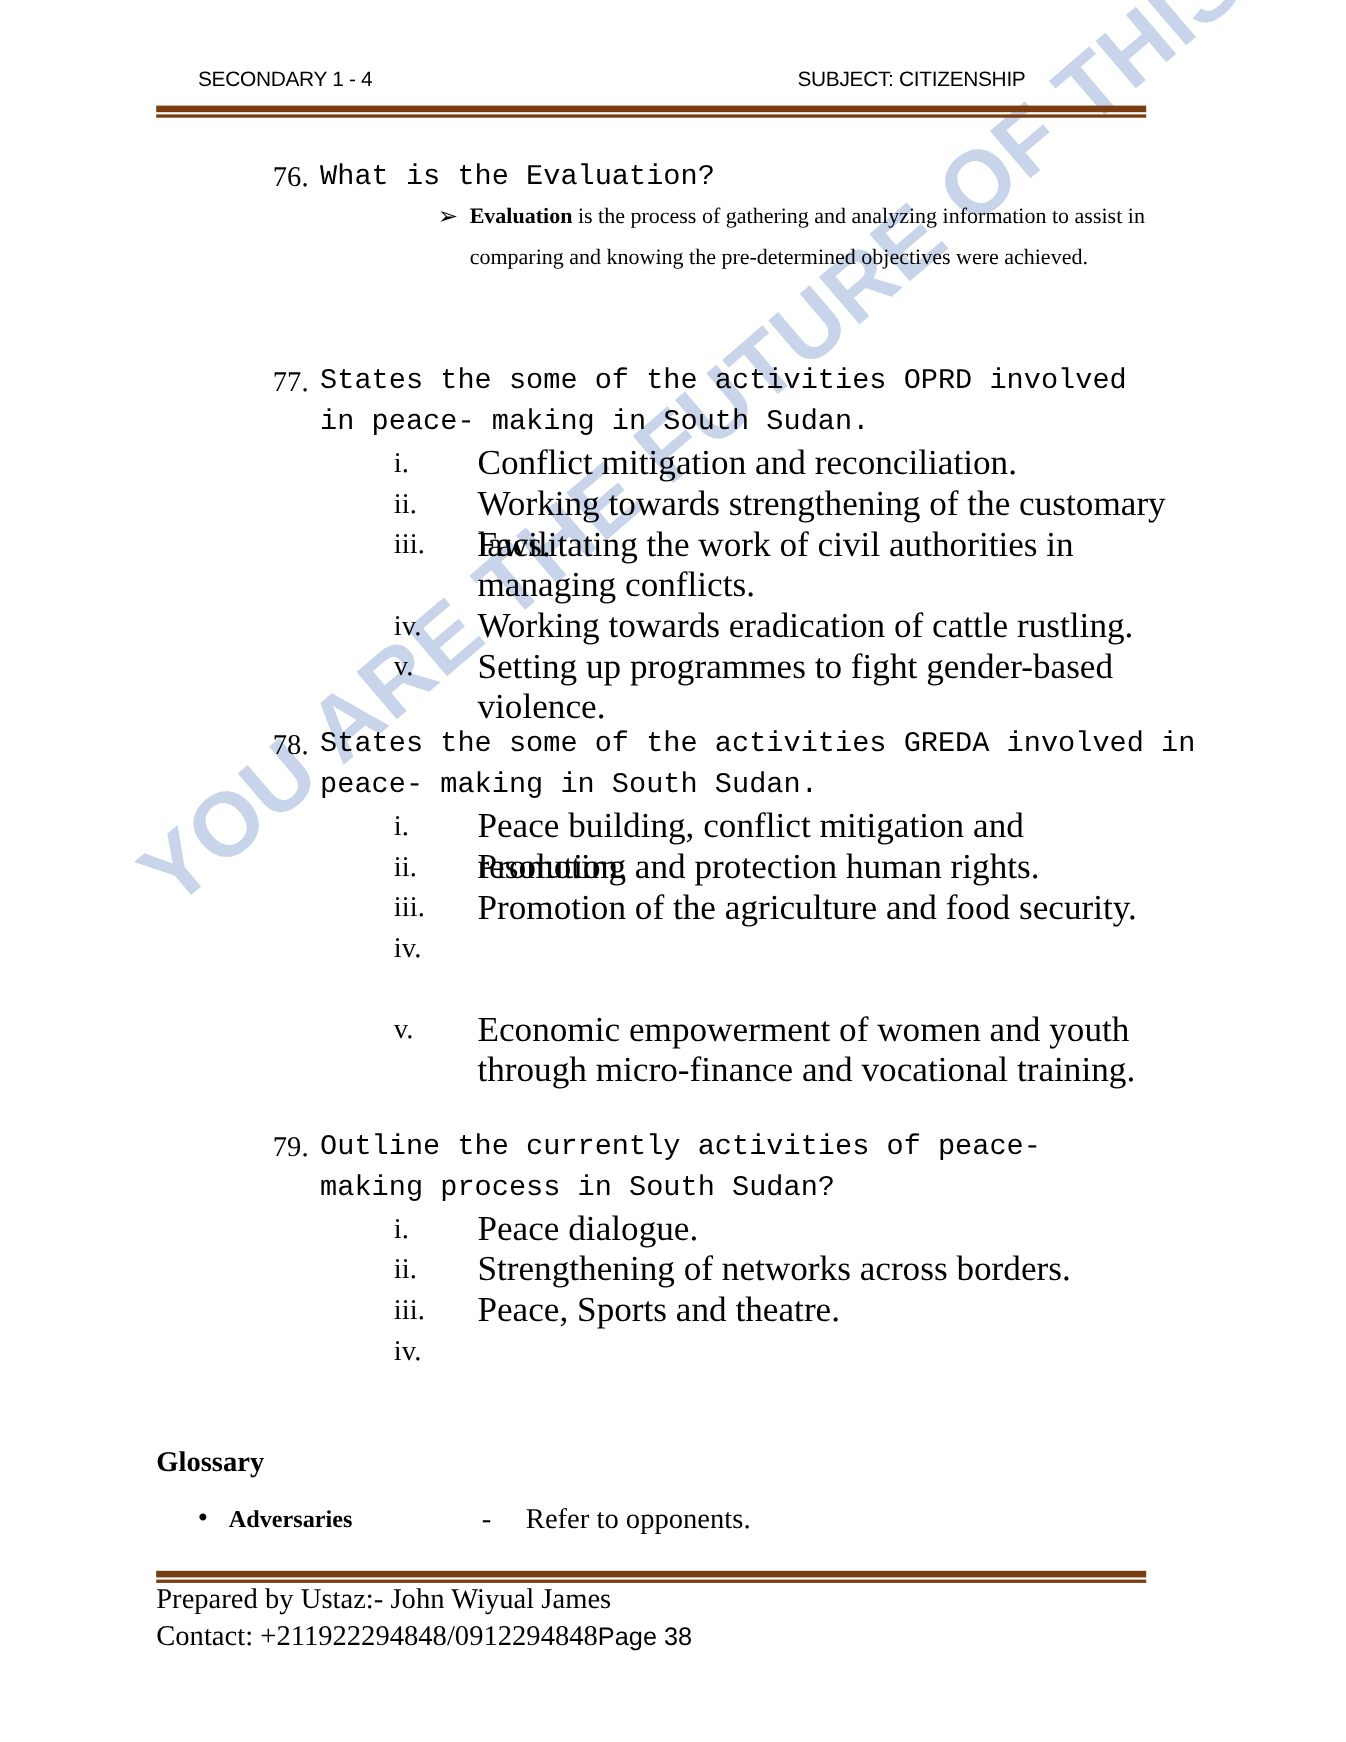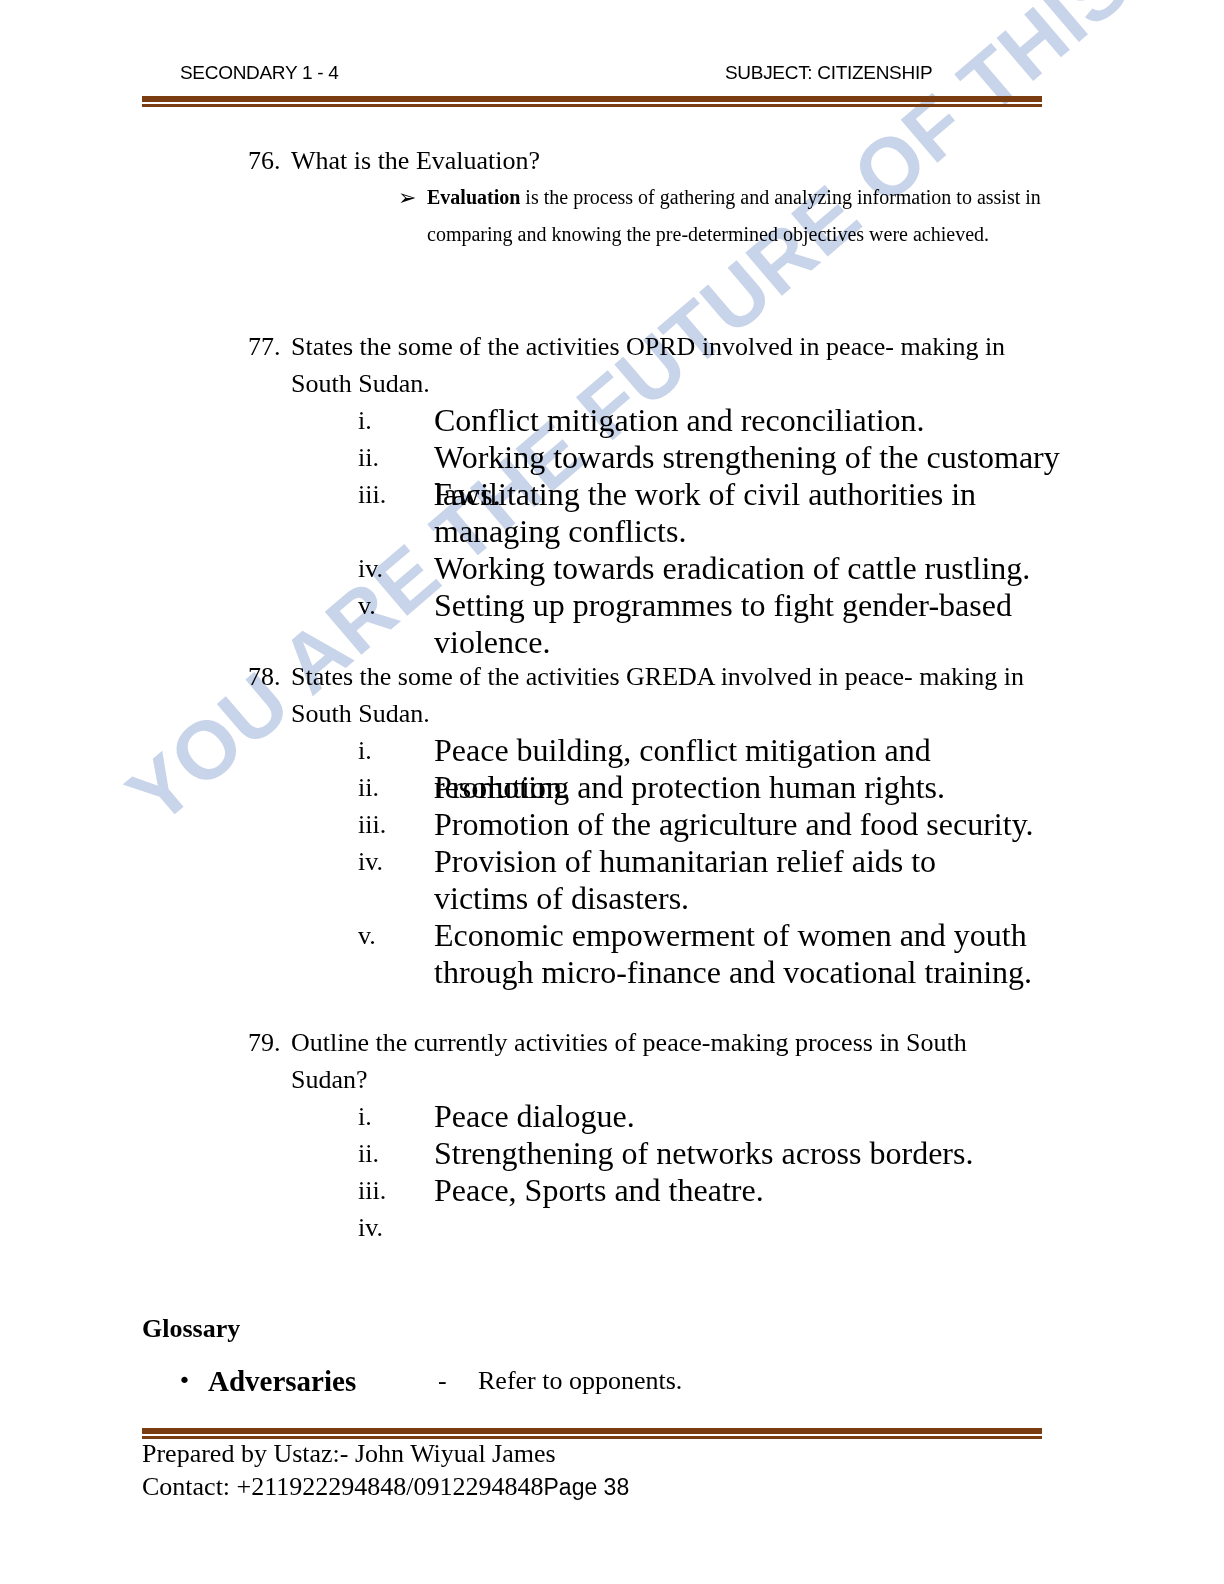--- a/index.html
+++ b/index.html
@@ -116,20 +116,21 @@
     line-height: 37px;
   }
   .qtext {
     position: absolute;
     left: 43px;
     top: 0;
     width: 775px;
     font-size: 26px;
     line-height: 37px;
     text-align: left;
+    font-family: Liberation Mono, monospace;
   }
 
   
   .arrow-row {
     position: absolute;
     left: 150px;
     width: 660px;
   }
   .arrow-mark {
     position: absolute;
@@ -192,21 +193,21 @@
     left: 36px;
     top: 0;
     font-family: "DejaVu Sans", sans-serif;
     font-size: 22px;
     line-height: 38px;
   }
   .g-term {
     position: absolute;
     left: 66px;
     top: 0;
-    font-size: 29px;
+    font-size: 22px;
     font-weight: 700;
     line-height: 38px;
     font-family: Liberation Serif, serif;
   }
   .g-dash {
     position: absolute;
     left: 296px;
     top: 0;
     font-size: 26px;
     line-height: 38px;
@@ -307,21 +308,20 @@
       <div class="ritem" style="height:37px;">
         <span class="rnum">ii.</span>
         <span class="rbody">Promoting and protection human rights.</span>
       </div>
       <div class="ritem" style="height:37px;">
         <span class="rnum">iii.</span>
         <span class="rbody">Promotion of the agriculture and food security.</span>
       </div>
       <div class="ritem" style="height:74px;">
         <span class="rnum">iv.</span>
-        <span class="rbody" style="width:565px;">Provision of humanitarian relief aids to victims of disasters.</span>
       </div>
       <div class="ritem" style="height:74px;">
         <span class="rnum">v.</span>
         <span class="rbody" style="width:620px;">Economic empowerment of women and youth through micro-finance and vocational training.</span>
       </div>
     </div>
   </div>
 
   <div class="qblock" style="left:248px; top:1024px; width:820px;">
     <div class="qnum">79.</div>

